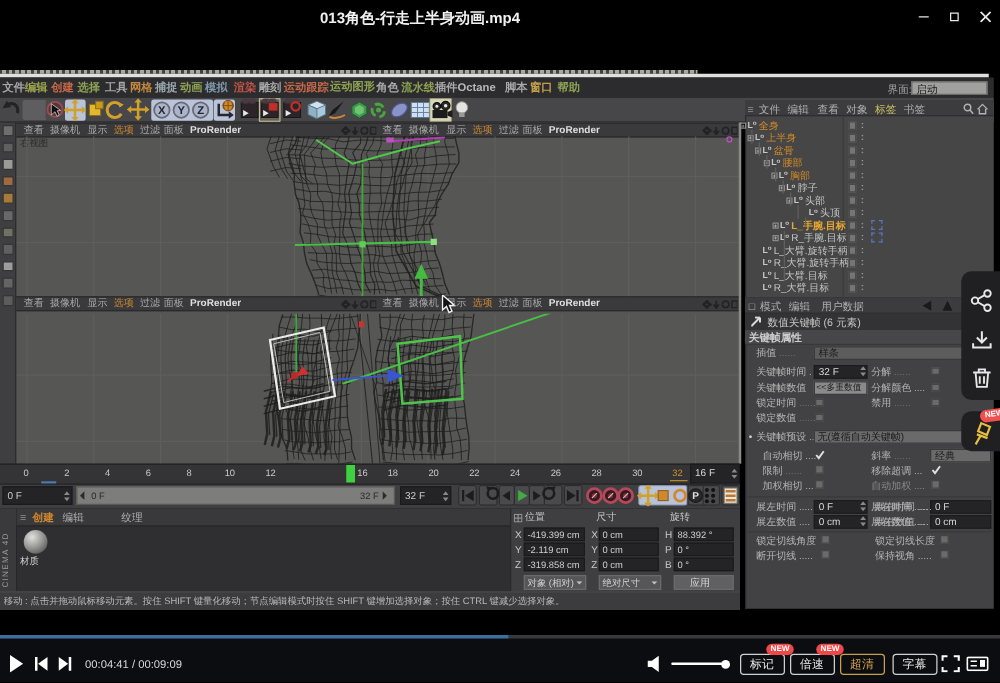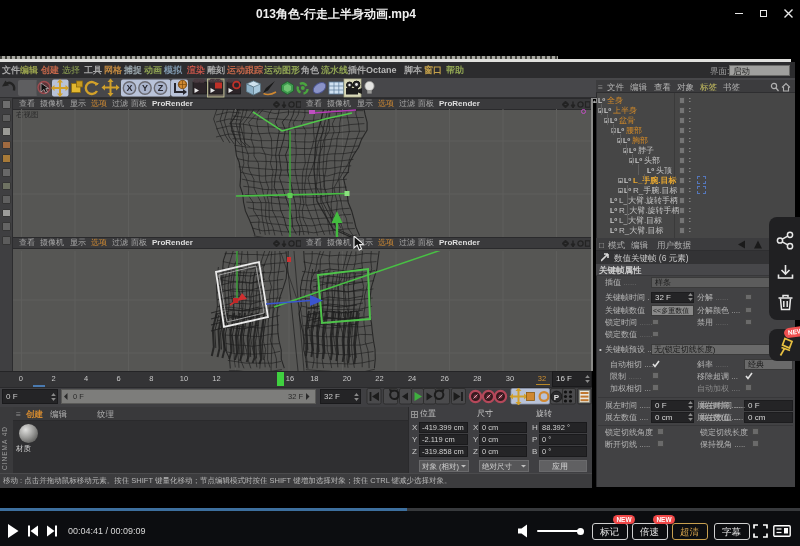--- a/index.html
+++ b/index.html
@@ -6,30 +6,30 @@
     <div style="position:absolute;left:759.5px;top:10px;width:7.5px;height:7px;background:transparent;border:1.4px solid #e8e8e8;"></div>
     <svg style="position:absolute;left:784px;top:9px" width="9" height="9">
       <path d="M0.5,0.5 L8.5,8.5 M8.5,0.5 L0.5,8.5" stroke="#e8e8e8" stroke-width="1.4"></path>
     </svg>
     <div style="position:absolute;left:0px;top:56px;width:558px;height:2.6px;background:repeating-linear-gradient(90deg,#44443f 0 2px,#a8a8a2 2px 5px);"></div>
     <div style="position:absolute;left:0px;top:58.5px;width:791px;height:3.2px;background:#e0e0dd;"></div>
     <div style="position:absolute;left:0px;top:62px;width:795px;height:16px;background:#2c2c2e;"></div>
     <div style="position:absolute;left:2px;top:66px;font-size:9px;color:#a8a8a8;font-weight:bold;white-space:nowrap;line-height:1;">文件</div>
     <div style="position:absolute;left:20px;top:66px;font-size:9px;color:#9aa34e;font-weight:bold;white-space:nowrap;line-height:1;">编辑</div>
     <div style="position:absolute;left:41px;top:66px;font-size:9px;color:#c4674a;font-weight:bold;white-space:nowrap;line-height:1;">创建</div>
-    <div style="position:absolute;left:62px;top:66px;font-size:9px;color:#8fa353;font-weight:normal;white-space:nowrap;line-height:1;">选择</div>
+    <div style="position:absolute;left:62px;top:66px;font-size:9px;color:#8fa353;font-weight:bold;white-space:nowrap;line-height:1;">选择</div>
     <div style="position:absolute;left:84px;top:66px;font-size:9px;color:#a8a8a8;font-weight:bold;white-space:nowrap;line-height:1;">工具</div>
     <div style="position:absolute;left:104px;top:66px;font-size:9px;color:#c08840;font-weight:bold;white-space:nowrap;line-height:1;">网格</div>
     <div style="position:absolute;left:124px;top:66px;font-size:9px;color:#9aa7ad;font-weight:bold;white-space:nowrap;line-height:1;">捕捉</div>
     <div style="position:absolute;left:144px;top:66px;font-size:9px;color:#8fa353;font-weight:bold;white-space:nowrap;line-height:1;">动画</div>
     <div style="position:absolute;left:164px;top:66px;font-size:9px;color:#7f98ad;font-weight:bold;white-space:nowrap;line-height:1;">模拟</div>
     <div style="position:absolute;left:187px;top:66px;font-size:9px;color:#c4544a;font-weight:bold;white-space:nowrap;line-height:1;">渲染</div>
     <div style="position:absolute;left:207px;top:66px;font-size:9px;color:#a8a8a8;font-weight:bold;white-space:nowrap;line-height:1;">雕刻</div>
     <div style="position:absolute;left:227px;top:66px;font-size:9px;color:#c4674a;font-weight:bold;white-space:nowrap;line-height:1;">运动跟踪</div>
-    <div style="position:absolute;left:264px;top:66px;font-size:9px;color:#8fa353;font-weight:bold;white-space:nowrap;line-height:1;">运动图形</div>
+    <div style="position:absolute;left:264px;top:66px;font-size:9px;color:#8fa353;font-weight:bold;white-space:nowrap;line-height:1;font-family:Liberation Mono, monospace;">运动图形</div>
     <div style="position:absolute;left:301px;top:66px;font-size:9px;color:#a8a8a8;font-weight:bold;white-space:nowrap;line-height:1;">角色</div>
     <div style="position:absolute;left:321px;top:66px;font-size:9px;color:#8fa353;font-weight:bold;white-space:nowrap;line-height:1;">流水线</div>
     <div style="position:absolute;left:348px;top:66px;font-size:9px;color:#a8a8a8;font-weight:bold;white-space:nowrap;line-height:1;">插件</div>
     <div style="position:absolute;left:366px;top:66px;font-size:9px;color:#b8b8b8;font-weight:bold;white-space:nowrap;line-height:1;">Octane</div>
     <div style="position:absolute;left:404px;top:66px;font-size:9px;color:#a8a8a8;font-weight:bold;white-space:nowrap;line-height:1;">脚本</div>
     <div style="position:absolute;left:424px;top:66px;font-size:9px;color:#c4a04a;font-weight:bold;white-space:nowrap;line-height:1;">窗口</div>
     <div style="position:absolute;left:446px;top:66px;font-size:9px;color:#8fa353;font-weight:bold;white-space:nowrap;line-height:1;">帮助</div>
     <div style="position:absolute;left:710px;top:66.5px;font-size:8.5px;color:#a0a0a0;font-weight:normal;white-space:nowrap;line-height:1;">界面:</div>
     <div style="position:absolute;left:729px;top:64.5px;width:61px;height:11.5px;background:#a0a09e;border:1px solid #6a6a68;"></div>
     <div style="position:absolute;left:733px;top:66.5px;font-size:8.5px;color:#1c1c1c;font-weight:normal;white-space:nowrap;line-height:1;">启动</div>
@@ -556,21 +556,21 @@
     <div style="position:absolute;left:745px;top:306.5px;width:6.5px;height:6.5px;background:#6a6a6a;border:1px solid #454545;"></div>
     <div style="position:absolute;left:605px;top:319px;font-size:8px;color:#b4b4b4;font-weight:normal;white-space:nowrap;line-height:1;">锁定时间<span style="color:#707070">&nbsp;......</span></div>
     <div style="position:absolute;left:652px;top:318.5px;width:6.5px;height:6.5px;background:#6a6a6a;border:1px solid #454545;"></div>
     <div style="position:absolute;left:697px;top:319px;font-size:8px;color:#b4b4b4;font-weight:normal;white-space:nowrap;line-height:1;">禁用<span style="color:#707070">&nbsp;......</span></div>
     <div style="position:absolute;left:745px;top:318.5px;width:6.5px;height:6.5px;background:#6a6a6a;border:1px solid #454545;"></div>
     <div style="position:absolute;left:605px;top:331px;font-size:8px;color:#b4b4b4;font-weight:normal;white-space:nowrap;line-height:1;">锁定数值<span style="color:#707070">&nbsp;......</span></div>
     <div style="position:absolute;left:652px;top:330.5px;width:6.5px;height:6.5px;background:#6a6a6a;border:1px solid #454545;"></div>
     <div style="position:absolute;left:599px;top:346px;font-size:8px;color:#d0d0d0;font-weight:normal;white-space:nowrap;line-height:1;">•</div>
     <div style="position:absolute;left:605px;top:346px;font-size:8px;color:#b4b4b4;font-weight:normal;white-space:nowrap;line-height:1;">关键帧预设 ..</div>
     <div style="position:absolute;left:651px;top:343.5px;width:144px;height:11.5px;background:#6a6a6a;border:1px solid #3a3a3a;"></div>
-    <div style="position:absolute;left:654px;top:346px;font-size:8px;color:#1a1a1a;font-weight:normal;white-space:nowrap;line-height:1;">无(锁定切线长度)</div>
+    <div style="position:absolute;left:654px;top:346px;font-size:8px;color:#1a1a1a;font-weight:normal;white-space:nowrap;line-height:1;">无(遵循自动关键帧)</div>
     <div style="position:absolute;left:610px;top:361px;font-size:8px;color:#b4b4b4;font-weight:normal;white-space:nowrap;line-height:1;">自动相切 ....</div>
     <svg style="position:absolute;left:652px;top:359.5px" width="8" height="8">
       <path d="M1,4 L3,6.5 L7,1" stroke="#e0e0e0" stroke-width="1.6" fill="none"></path>
     </svg>
     <div style="position:absolute;left:697px;top:361px;font-size:8px;color:#b4b4b4;font-weight:normal;white-space:nowrap;line-height:1;">斜率<span style="color:#707070">&nbsp;......</span></div>
     <div style="position:absolute;left:744px;top:358.5px;width:49px;height:11.5px;background:#6a6a6a;border:1px solid #3a3a3a;"></div>
     <div style="position:absolute;left:748px;top:361px;font-size:8px;color:#1a1a1a;font-weight:normal;white-space:nowrap;line-height:1;">经典</div>
     <div style="position:absolute;left:610px;top:373px;font-size:8px;color:#b4b4b4;font-weight:normal;white-space:nowrap;line-height:1;">限制<span style="color:#707070">&nbsp;......</span></div>
     <div style="position:absolute;left:652px;top:372px;width:6.5px;height:6.5px;background:#6a6a6a;border:1px solid #454545;"></div>
     <div style="position:absolute;left:697px;top:373px;font-size:8px;color:#b4b4b4;font-weight:normal;white-space:nowrap;line-height:1;">移除超调 ...</div>

